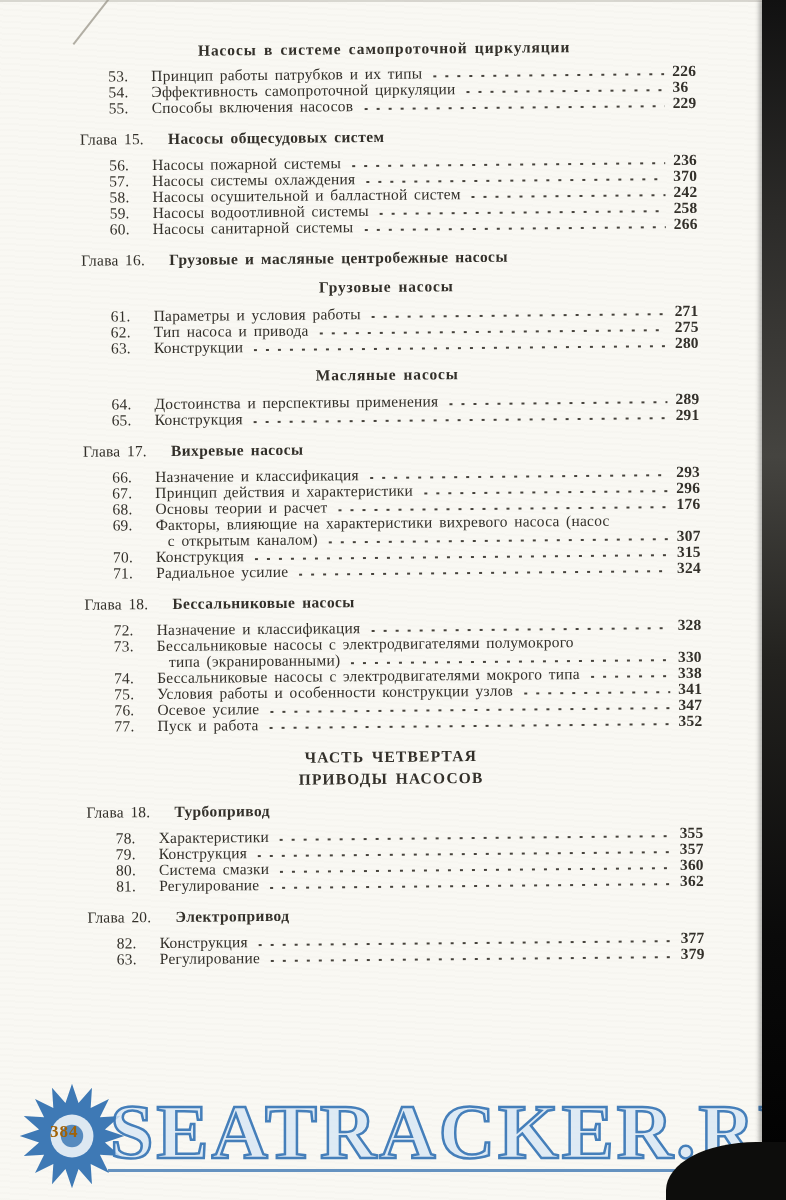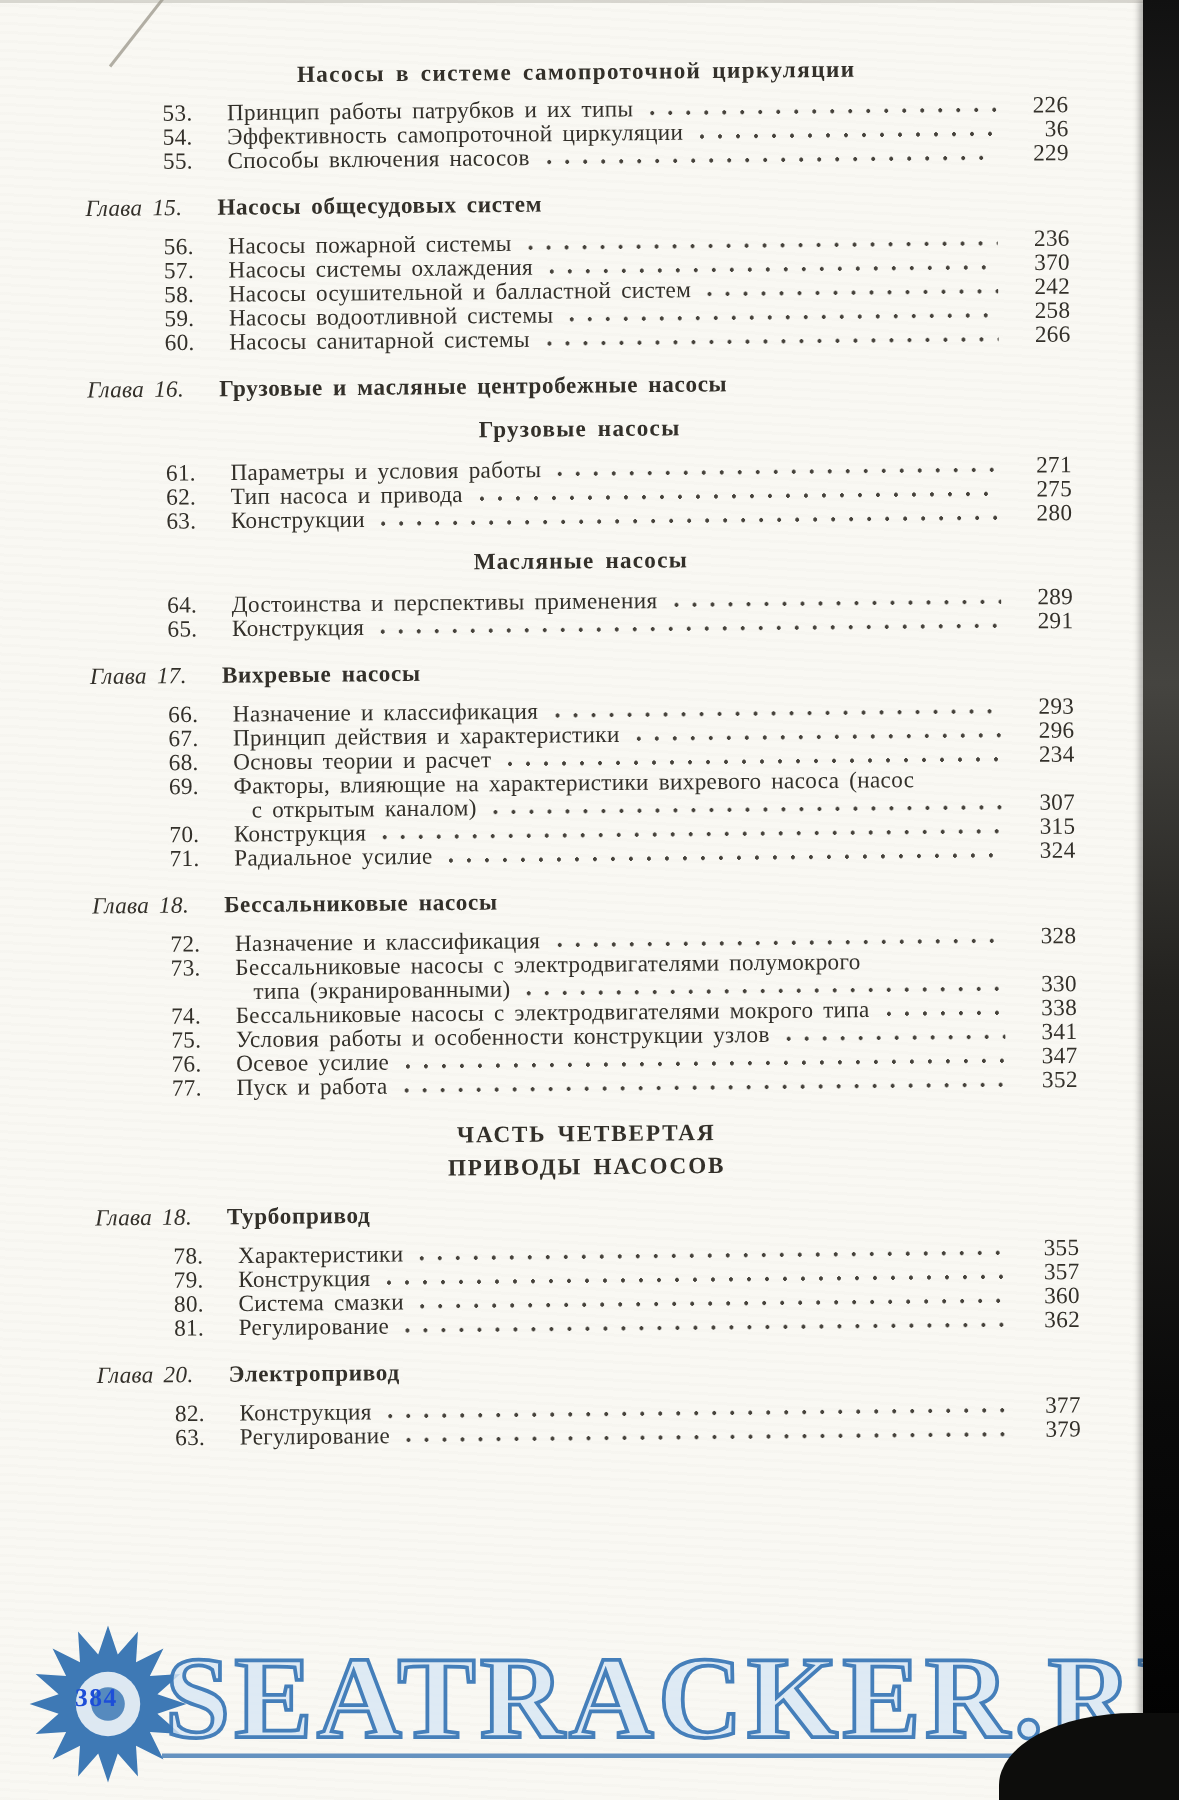--- a/index.html
+++ b/index.html
@@ -21,24 +21,24 @@
     transform:rotate(-0.55deg);transform-origin:0 0;
     font-size:15.5px;color:#33302a;word-spacing:2.5px;letter-spacing:.2px;
   }
   .row{display:flex;align-items:baseline;padding-left:52px;line-height:16px;}
   .row .num{flex:0 0 34px;margin-right:9px;white-space:nowrap;}
   .row .txt{white-space:nowrap;}
   .row .dots{
     flex:1 1 10px;min-width:12px;height:4px;margin:0 8px 0 10px;align-self:baseline;
     background:radial-gradient(circle 1.35px at 2.5px 2px,#46423b 92%,rgba(0,0,0,0)) left bottom/12px 4px repeat-x;
   }
-  .row .pg{flex:0 0 40px;text-align:right;white-space:nowrap;}
+  .row .pg{flex:0 0 40px;text-align:left;white-space:nowrap;font-weight:bold;}
   .row.cont{padding-left:107px;}
   .row.chapter{padding-left:0;margin:15px 0 10px;}
-  .ch-label{font-style:italic;flex:0 0 88px;white-space:nowrap;}
+  .ch-label{flex:0 0 88px;white-space:nowrap;margin-left:23px;}
   .ch-title{font-weight:bold;letter-spacing:.4px;white-space:nowrap;}
   .row.sec{justify-content:center;padding-left:0;font-weight:bold;letter-spacing:.9px;margin-bottom:9px;}
   .row.subhead{justify-content:center;padding-left:0;font-weight:bold;letter-spacing:.8px;margin:13px 0 11px;}
   .row.part{justify-content:center;padding-left:0;font-weight:bold;letter-spacing:1.2px;}
   .part1{margin-top:17px;}
   .part2{margin:6px 0 13px;}
 
   
   .edge-bar{
     position:absolute;top:0;right:0;width:24px;height:1200px;z-index:5;
@@ -49,21 +49,21 @@
     position:absolute;right:0;bottom:0;width:120px;height:58px;background:#0d0d0c;z-index:6;
     border-top-left-radius:90px 48px;
   }
 
   
   .wm-star{position:absolute;left:16px;top:1080px;z-index:2;opacity:.92;}
   .wm-text{position:absolute;left:110px;top:1094px;z-index:2;opacity:.95;}
   .wm-line{position:absolute;left:108px;top:1169px;width:678px;height:3px;background:#4b80b6;opacity:.85;z-index:2;}
   .pageno{
     position:absolute;left:50px;top:1122px;z-index:3;
-    font-weight:bold;font-size:17px;letter-spacing:1px;color:#1d4ed8;
+    font-weight:bold;font-size:17px;letter-spacing:1px;color:#a16207;
   }
 </style>
 </head>
 <body>
 
 <div class="paper"></div>
 <div class="top-edge"></div>
 <div class="scratch"></div>
 
 <div class="toc">
@@ -186,21 +186,21 @@
   <div class="row item">
     <span class="num">67.</span>
     <span class="txt">Принцип действия и характеристики</span>
     <span class="dots"></span>
     <span class="pg">296</span>
   </div>
   <div class="row item">
     <span class="num">68.</span>
     <span class="txt">Основы теории и расчет</span>
     <span class="dots"></span>
-    <span class="pg">234</span>
+    <span class="pg">176</span>
   </div>
 
   <div class="row item">
     <span class="num">69.</span>
     <span class="txt">Факторы, влияющие на характеристики вихревого насоса (насос</span>
   </div>
   <div class="row cont">
     <span class="txt">с открытым каналом)</span>
     <span class="dots"></span>
     <span class="pg">307</span>

